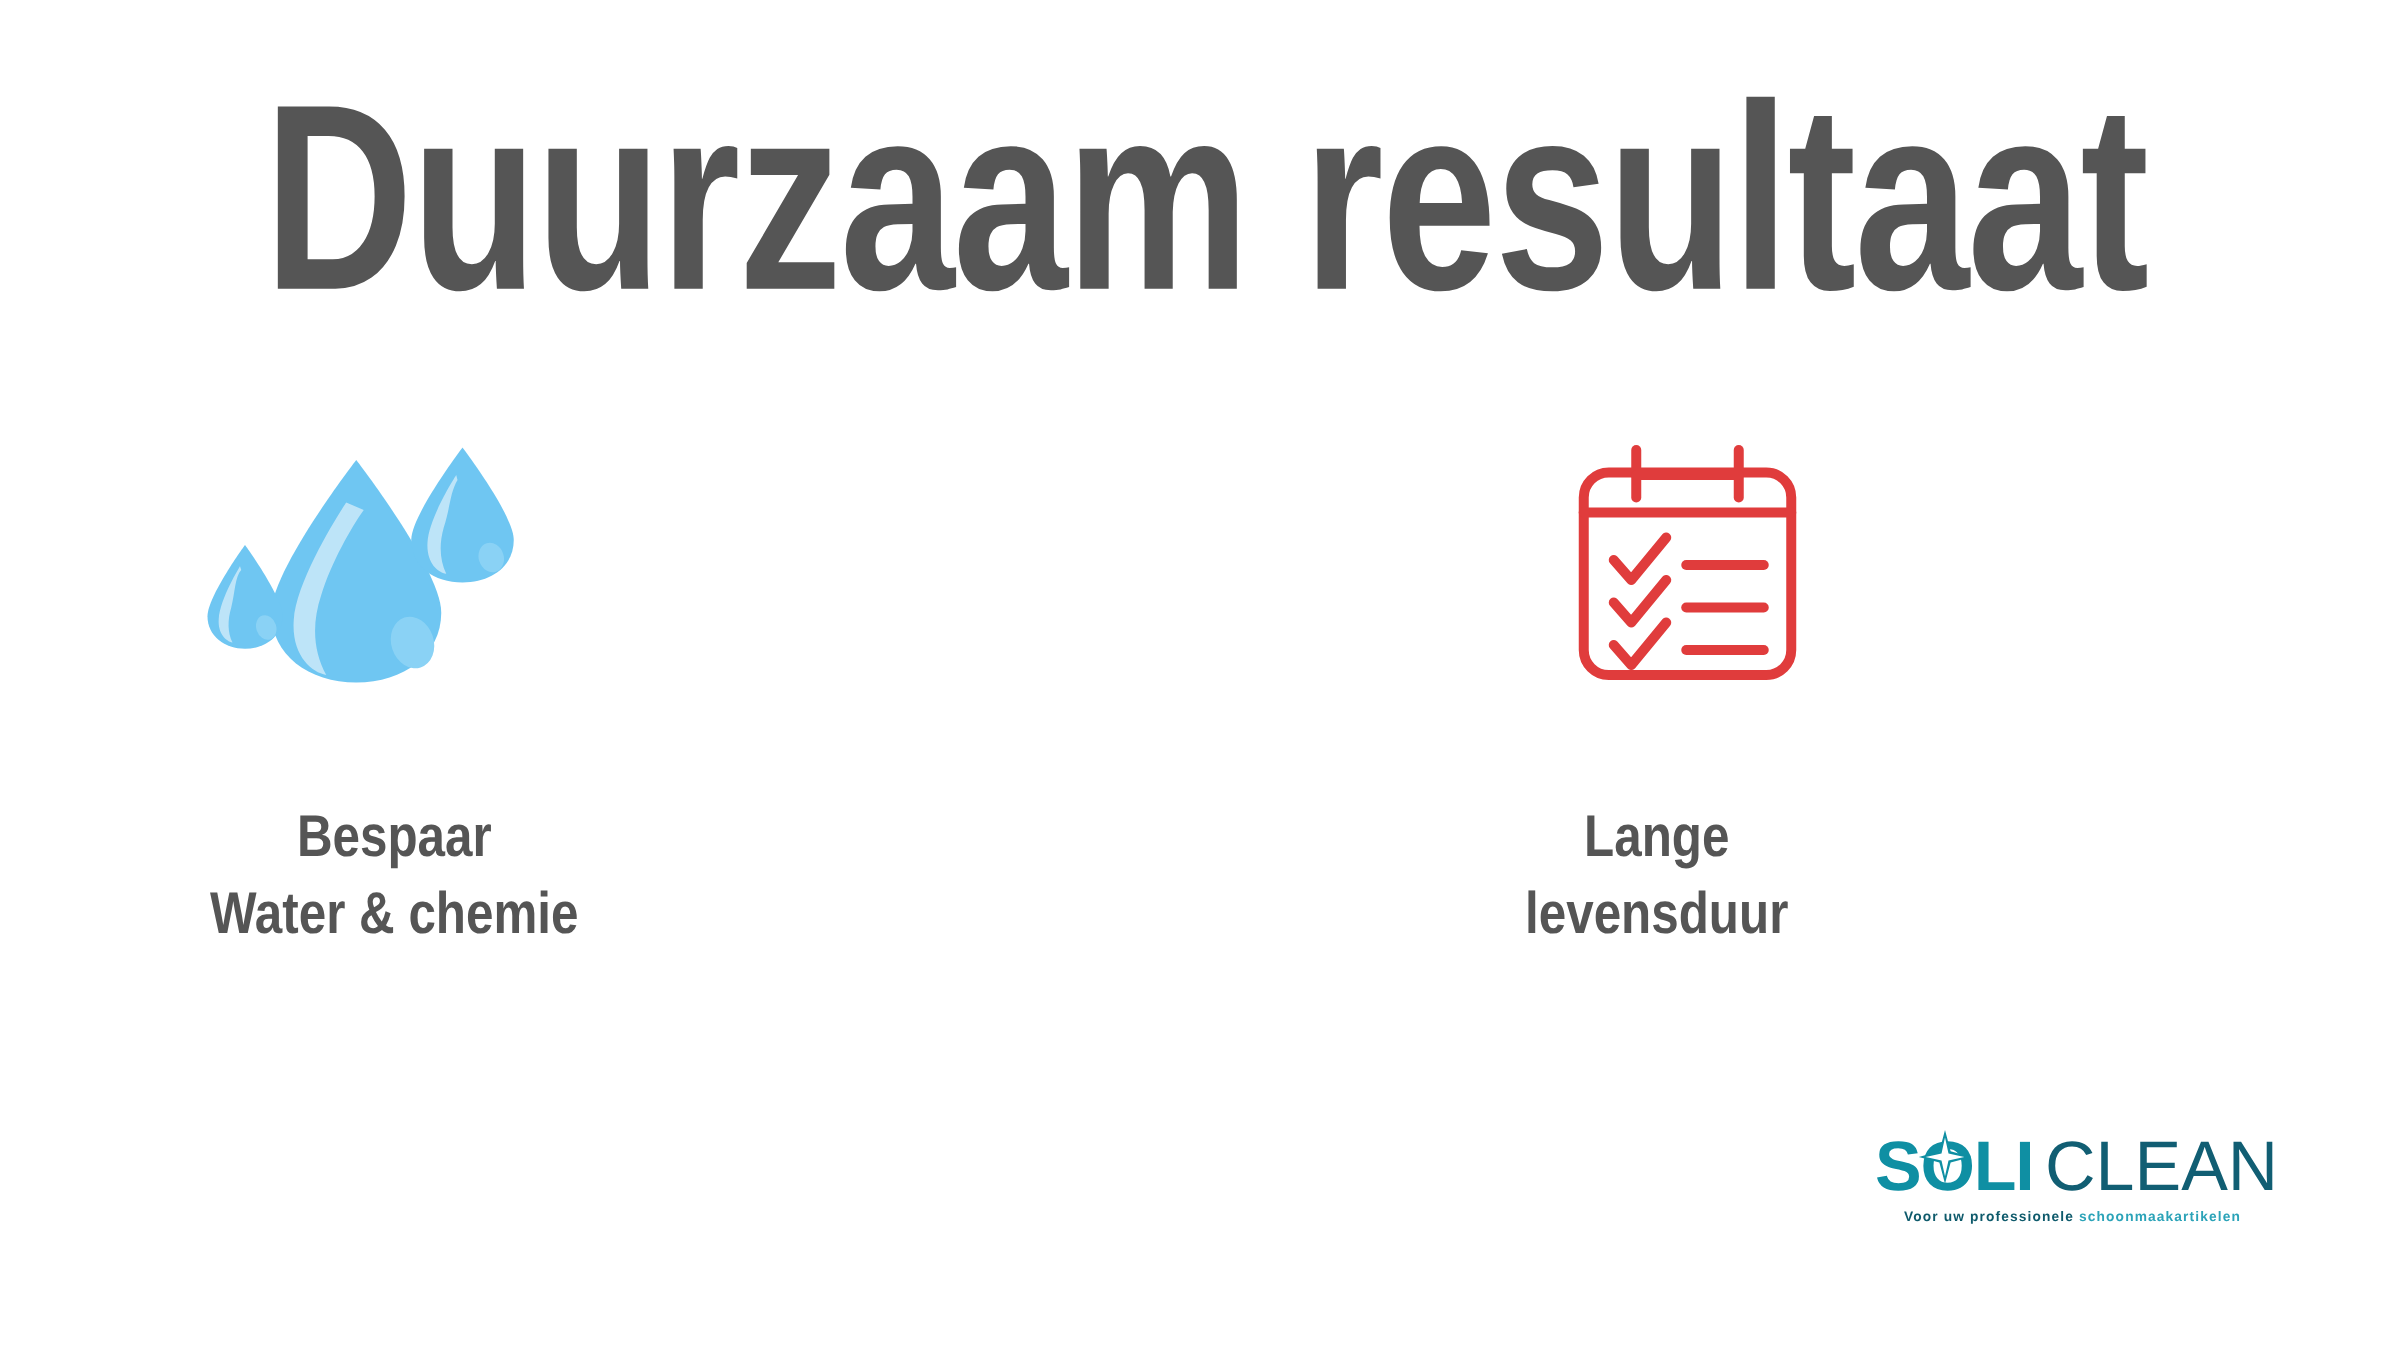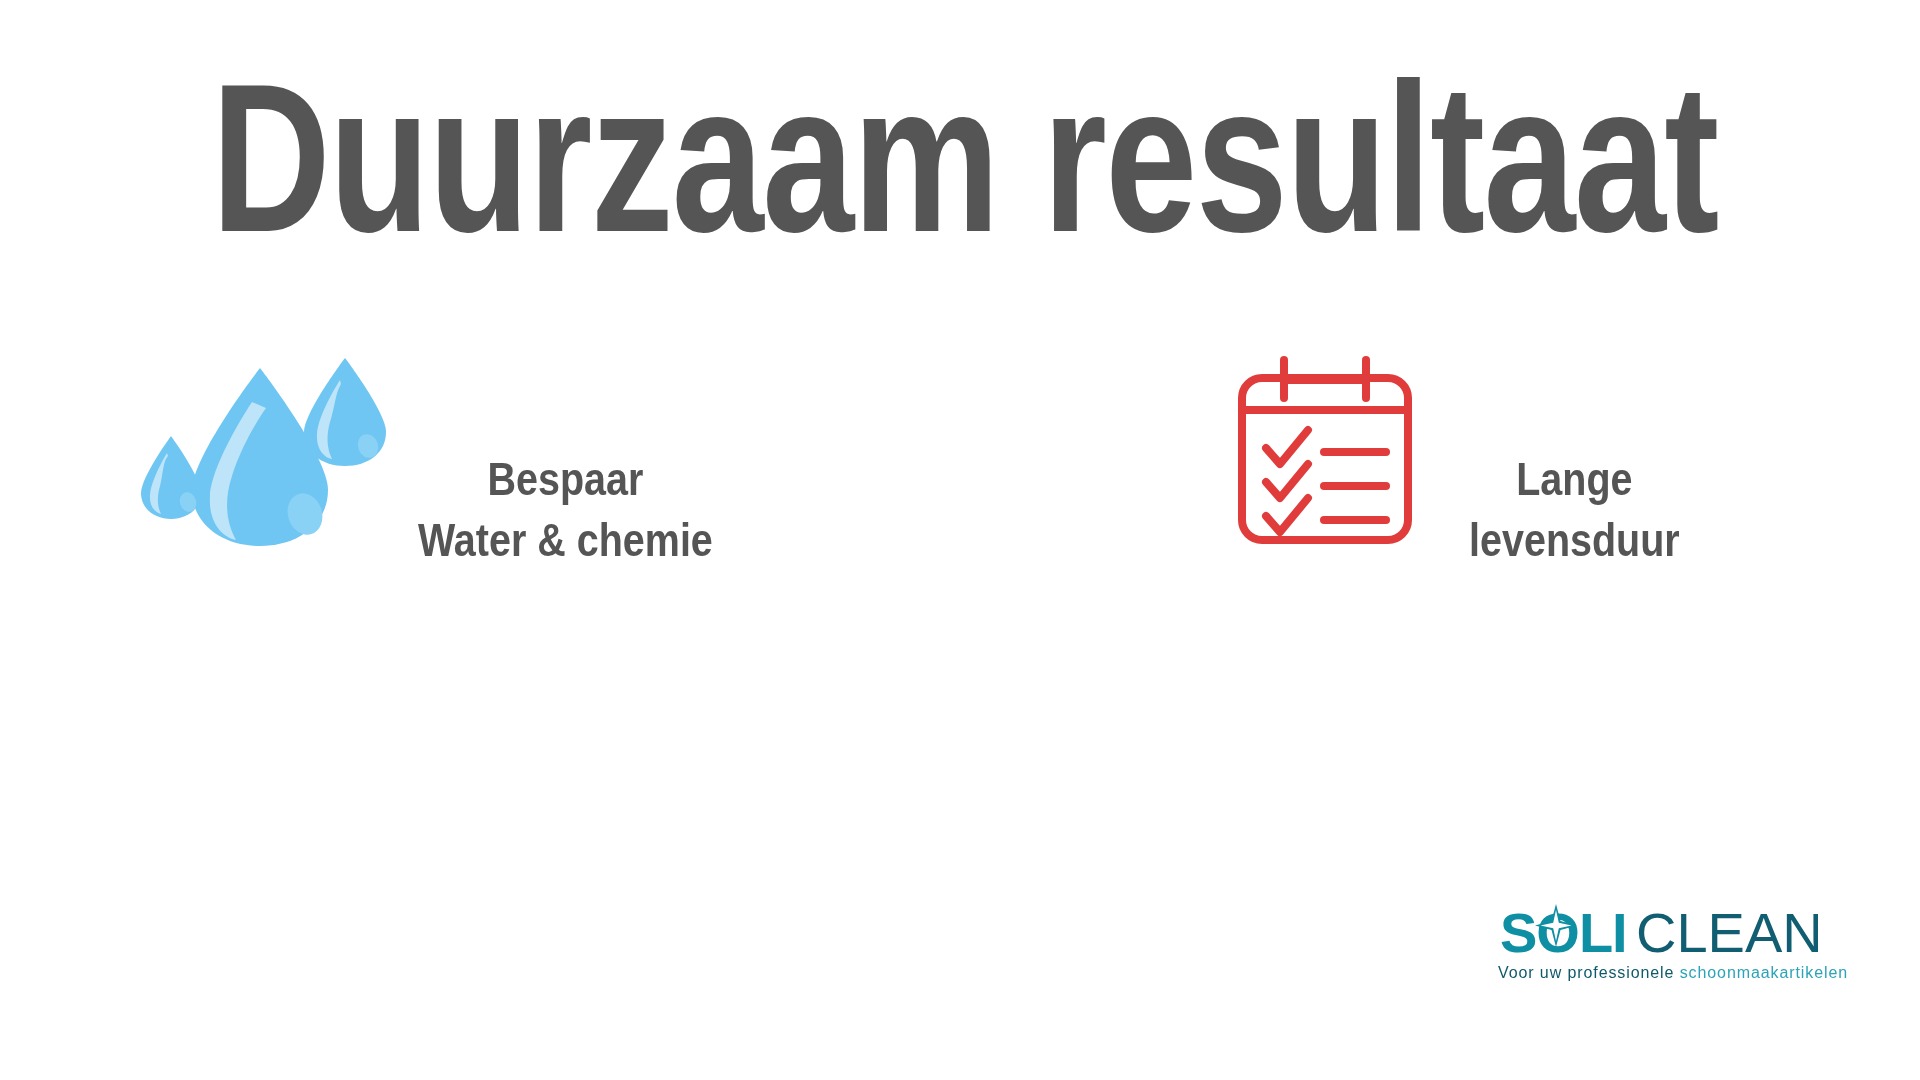--- a/index.html
+++ b/index.html
@@ -47,22 +47,22 @@
     left: 140px;
     width: 1560px;
     display: flex;
     flex-direction: row;
     align-items: flex-start;
     justify-content: space-between;
   }
   .column {
     width: 500px;
     display: flex;
-    flex-direction: row;
-    align-items: flex-end;
+    flex-direction: column;
+    align-items: flex-start;
   }
   .icon-wrap {
     height: 240px;
     width: 300px;
     display: flex;
     align-items: center;
     justify-content: center;
   }
   .caption {
     margin-top: 68px;
@@ -88,22 +88,22 @@
     display: block;
     line-height: 1;
     white-space: nowrap;
     position: relative;
     height: 62px;
   }
   .logo-svg { display:block; }
   .logo-tagline {
     margin-top: 7px;
     font-family: "Liberation Sans", sans-serif;
-    font-size: 16px;
-    font-weight: 400;
+    font-size: 11px;
+    font-weight: 700;
     letter-spacing: 0.9px;
     white-space: nowrap;
     text-align: center;
   }
   .tag-dark { color: #0e5a6b; }
   .tag-light { color: #2ba3b8; }
 </style>
 </head>
 <body>
 

